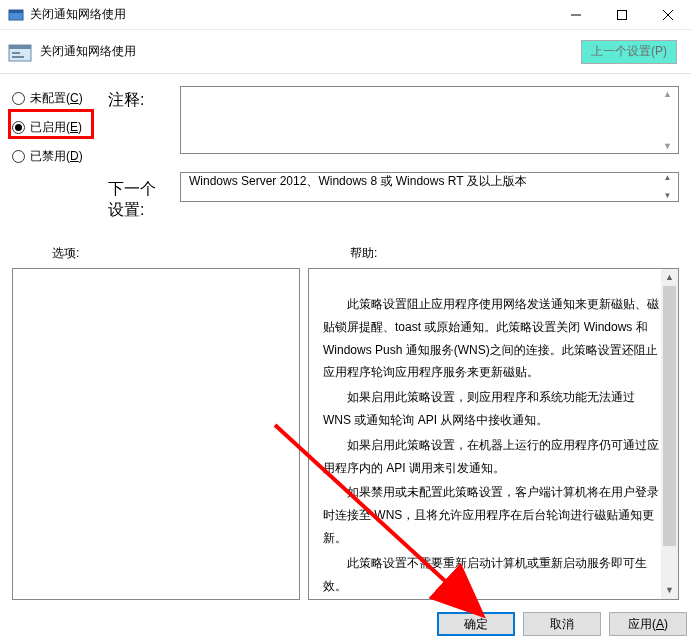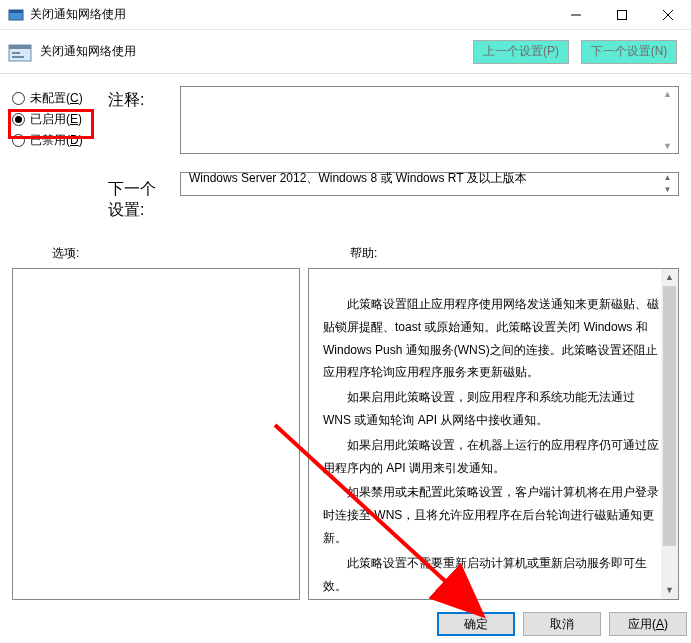--- a/index.html
+++ b/index.html
@@ -58,21 +58,21 @@
   padding: 12px 12px 0 12px;
 }
 .toprow {
   display: flex;
   gap: 10px;
 }
 .radios {
   width: 86px;
   display: flex;
   flex-direction: column;
-  gap: 4px;
+  gap: 12px;
   padding-top: 4px;
   position: relative;
 }
 .radios .selbox {
   position: absolute;
   left: -4px;
   top: 23px;
   width: 86px;
   height: 30px;
   border: 3px solid #ff0000;
@@ -106,24 +106,24 @@
   background: #fff;
   position: relative;
 }
 .textarea .scrollhint {
   position: absolute; right: 2px; top: 2px; bottom: 2px; width: 17px;
   display: flex; flex-direction: column; justify-content: space-between;
   align-items: center;
 }
 .textarea .scrollhint span { font-size: 9px; color: #999; }
 .platform {
-  height: 24px;
+  height: 30px;
   border: 1px solid #828790;
-  display: flex; align-items: flex-end;
-  padding: 8px 8px;
+  display: flex; align-items: flex-start;
+  padding: 0 8px;
   font-size: 12px;
   position: relative;
 }
 .platform .arrows {
   position: absolute; right: 2px; top: 1px; bottom: 1px; width: 17px;
   display: flex; flex-direction: column; justify-content: space-between; align-items: center;
 }
 .platform .arrows span { font-size: 8px; color: #666; line-height: 1; }
 .midlabels {
   display: flex;
@@ -212,21 +212,20 @@
     <svg viewBox="0 0 24 22">
         <rect x="1" y="4" width="22" height="16" fill="#d7e7f5" stroke="#6a8aa8"></rect>
         <rect x="1" y="4" width="22" height="4" fill="#6a8aa8"></rect>
         <rect x="4" y="11" width="8" height="2" fill="#6a8aa8"></rect>
         <rect x="4" y="15" width="12" height="2" fill="#6a8aa8"></rect>
       </svg>
   </span>
   <span class="h2title">关闭通知网络使用</span>
   <div class="navbtns">
     <div class="navbtn">上一个设置(P)</div>
-    <div class="navbtn">下一个设置(N)</div>
   </div>
 </div>
 
 <div class="body">
   <div class="toprow">
     <div class="radios">
       <div class="selbox"></div>
       <label class="radio">
         <span class="circ"></span>
         <span class="lbl"><span>未配置(</span><span class="u">C</span><span>)</span></span>

